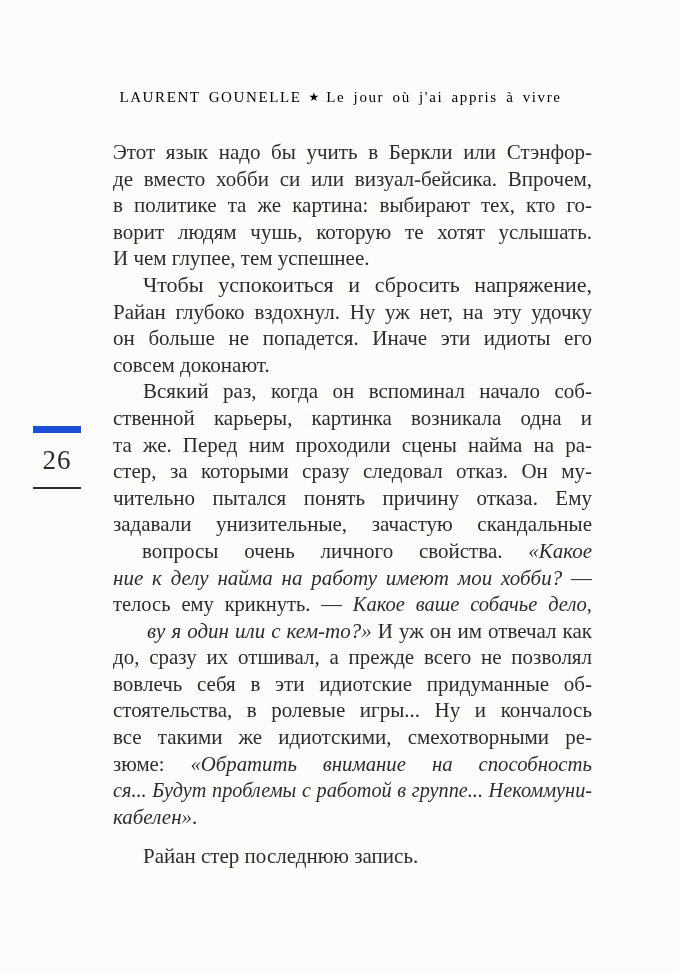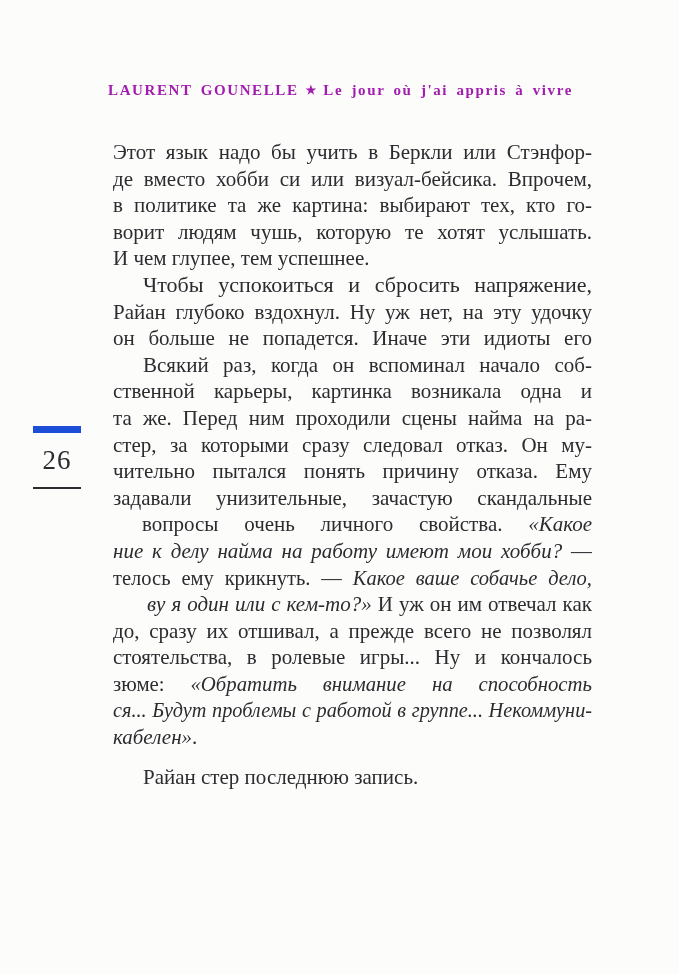--- a/index.html
+++ b/index.html
@@ -11,28 +11,27 @@
   .page{
     position:relative;
     width:679px;height:974px;
     background:#fcfcfa;
     color:#2b2b30;
     overflow:hidden;
   }
   
   .running-head{
     position:absolute;
-    top:82px;left:88px;width:505px;
+    top:89px;left:88px;width:505px;
     text-align:center;
     font-size:15px;
     letter-spacing:1.6px;
     word-spacing:3px;
     white-space:nowrap;
-    color:#a21caf;
-    font-weight:bold;
+    color:#000000;
   }
   .running-head .author{text-transform:uppercase;}
   .running-head .star{
     display:inline-block;
     font-size:12px;
     padding:0 7px;
     letter-spacing:0;
     position:relative;top:-1px;
   }
   
@@ -82,31 +81,34 @@
 
   <div class="text-block">
       <div class="line" style="font-size: 21px;"><span>Этот язык надо бы учить в Беркли или Стэнфор-</span></div>
       <div class="line" style="font-size: 21px;"><span>де вместо хобби си или визуал-бейсика. Впрочем,</span></div>
       <div class="line" style="font-size: 21px;"><span>в политике та же картина: выбирают тех, кто го-</span></div>
       <div class="line" style="font-size: 21px;"><span>ворит людям чушь, которую те хотят услышать.</span></div>
       <div class="line para-end" style="font-size: 21px;"><span>И чем глупее, тем успешнее.</span></div>
       <div class="line indent" style="font-size: 22px;"><span>Чтобы успокоиться и сбросить напряжение,</span></div>
       <div class="line" style="font-size: 21px;"><span>Райан глубоко вздохнул. Ну уж нет, на эту удочку</span></div>
       <div class="line" style="font-size: 21px;"><span>он больше не попадется. Иначе эти идиоты его</span></div>
+      <div class="line para-end" style="font-size: 21px;"><span>совсем доконают.</span></div>
       <div class="line indent" style="font-size: 21px;"><span>Всякий раз, когда он вспоминал начало соб-</span></div>
       <div class="line" style="font-size: 21px;"><span>ственной карьеры, картинка возникала одна и</span></div>
       <div class="line" style="font-size: 21px;"><span>та же. Перед ним проходили сцены найма на ра-</span></div>
       <div class="line" style="font-size: 21px;"><span>стер, за которыми сразу следовал отказ. Он му-</span></div>
       <div class="line" style="font-size: 21px;"><span>чительно пытался понять причину отказа. Ему</span></div>
       <div class="line" style="font-size: 21px;"><span>задавали унизительные, зачастую скандальные</span></div>
       <div class="line" style="font-size: 21px; margin-left: 29px;"><span>вопросы очень личного свойства. </span><span class="it">«Какое отноше-</span></div>
       <div class="line" style="font-size: 21px;"><span class="it">ние к делу найма на работу имеют мои хобби? </span><span>— хо-</span></div>
       <div class="line" style="font-size: 20.5px;"><span>телось ему крикнуть. — </span><span class="it">Какое ваше собачье дело, жи-</span></div>
       <div class="line" style="font-size: 21px; margin-left: 34px;"><span class="it">ву я один или с кем-то?» </span><span>И уж он им отвечал как на-</span></div>
       <div class="line" style="font-size: 21px;"><span>до, сразу их отшивал, а прежде всего не позволял</span></div>
+      <div class="line" style="font-size: 21px;"><span>вовлечь себя в эти идиотские придуманные об-</span></div>
       <div class="line" style="font-size: 21px;"><span>стоятельства, в ролевые игры... Ну и кончалось</span></div>
+      <div class="line" style="font-size: 21px;"><span>все такими же идиотскими, смехотворными ре-</span></div>
       <div class="line" style="font-size: 20.75px;"><span>зюме: </span><span class="it">«Обратить внимание на способность общать-</span></div>
       <div class="line" style="font-size: 20.25px;"><span class="it">ся... Будут проблемы с работой в группе... Некоммуни-</span></div>
       <div class="line para-end" style="font-size: 21px;"><span class="it">кабелен»</span><span>.</span></div>
       <div class="line para-end indent" style="font-size: 21px; margin-top: 13px;"><span>Райан стер последнюю запись.</span></div>
     </div>
 
 </div>
 
 </body></html>

